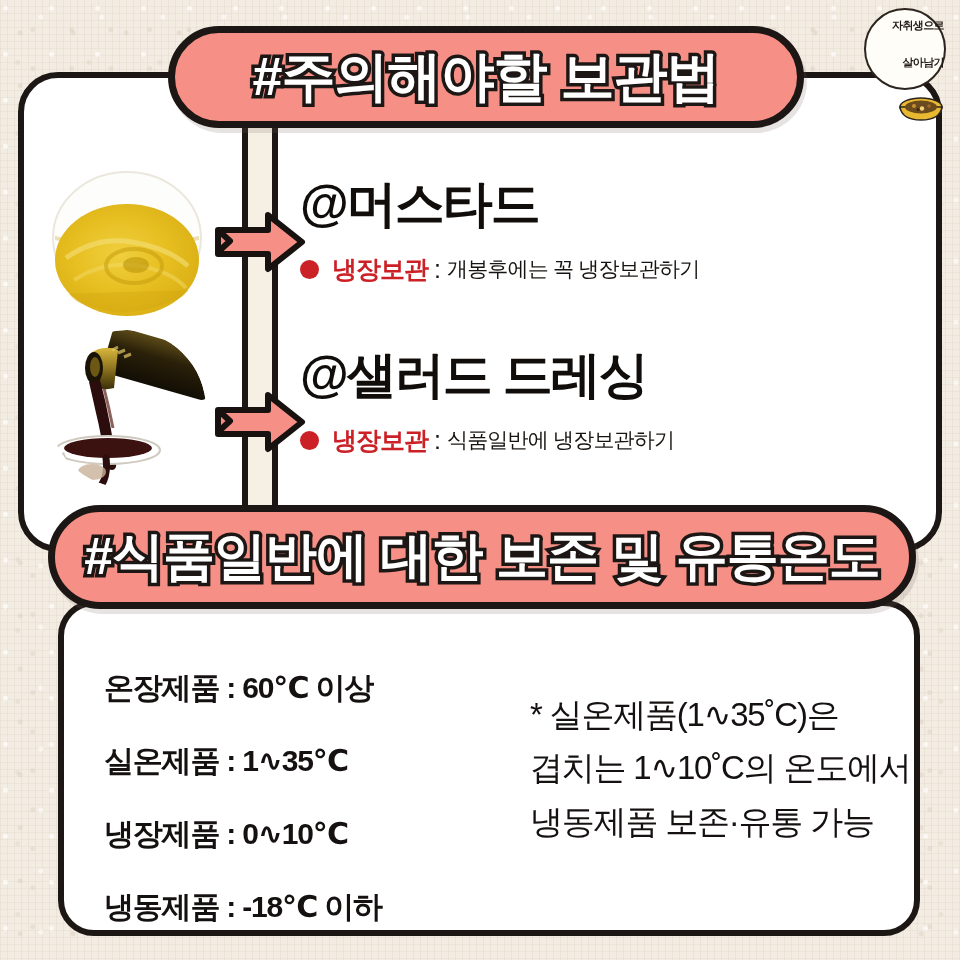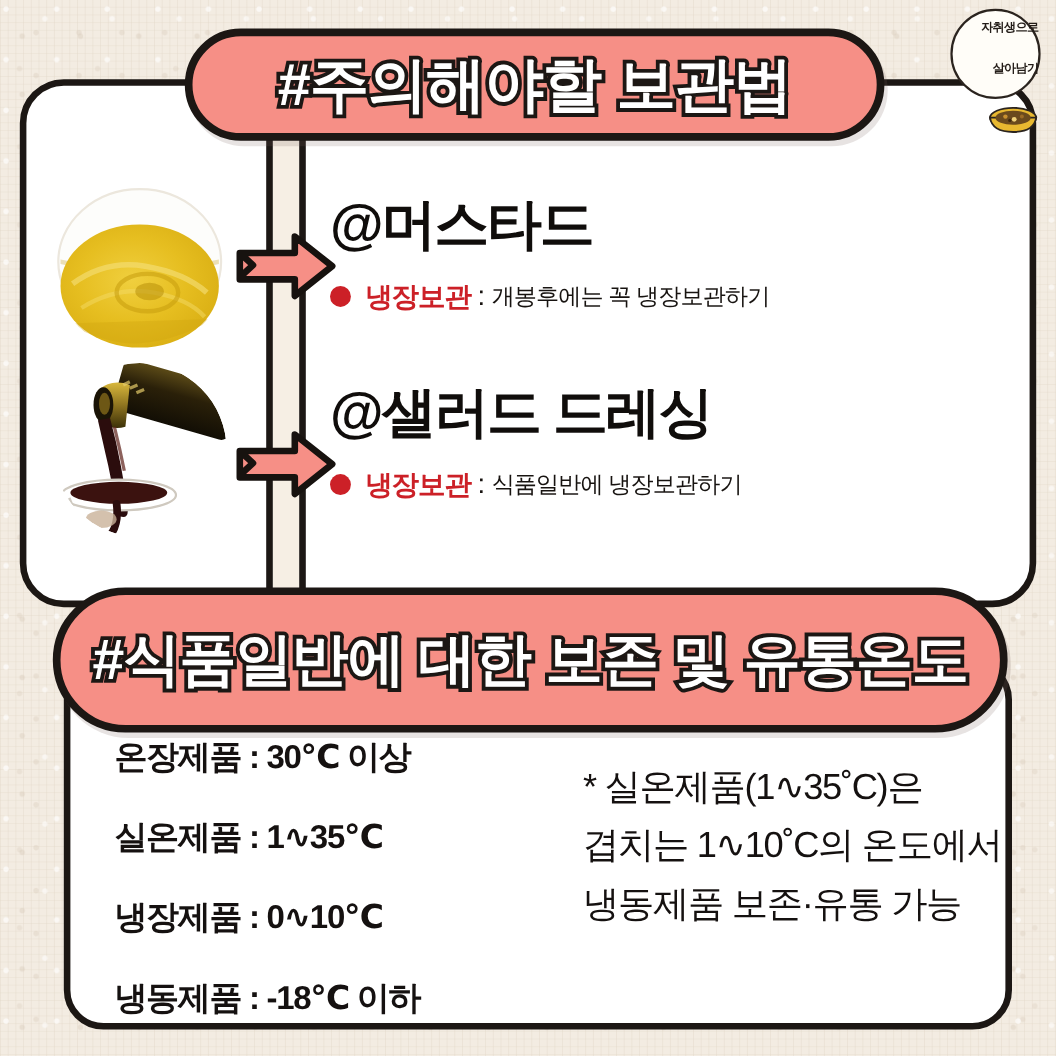--- a/index.html
+++ b/index.html
@@ -79,21 +79,21 @@
     border: 7px solid #1c1714;
     border-radius: 999px;
     box-sizing: border-box;
     display: flex;
     align-items: center;
     justify-content: center;
     z-index: 8;
     box-shadow: 3px 5px 0 rgba(120,100,92,0.18);
   }
   #pill-top    { left: 168px; top: 26px;  width: 636px; height: 102px; }
-  #pill-bottom { left: 48px;  top: 534px; width: 868px; height: 132px; }
+  #pill-bottom { left: 48px;  top: 505px; width: 868px; height: 104px; }
 
   .pill-text {
     font-weight: 700;
     color: #ffffff;
     letter-spacing: -1px;
     white-space: nowrap;
     -webkit-text-stroke: 7px #1c1714;
     paint-order: stroke fill;
     text-shadow:
       0 0 0 #1c1714;
@@ -338,21 +338,21 @@
 
 <div id="pill-top" class="pill">
   <span class="pill-text">#주의해야할 보관법</span>
 </div>
 
 <div id="pill-bottom" class="pill">
   <span class="pill-text">#식품일반에 대한 보존 및 유통온도</span>
 </div>
 
 <div id="temp-list">
-  <div class="temp-row">온장제품 : 30℃ 이상</div>
+  <div class="temp-row">온장제품 : 60℃ 이상</div>
   <div class="temp-row">실온제품 : 1∿35℃</div>
   <div class="temp-row">냉장제품 : 0∿10℃</div>
   <div class="temp-row">냉동제품 : -18℃ 이하</div>
 </div>
 
 <div id="temp-note">
   <div class="note-line">* 실온제품(1∿35˚C)은</div>
   <div class="note-line">겹치는 1∿10˚C의 온도에서</div>
   <div class="note-line">냉동제품 보존·유통 가능</div>
 </div>

